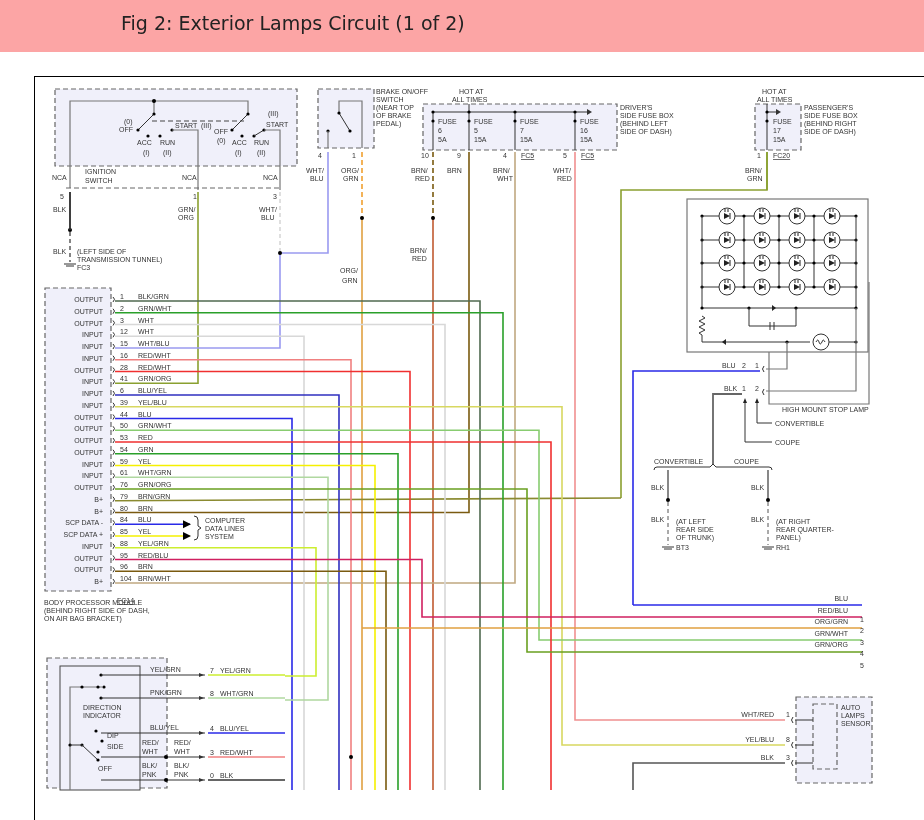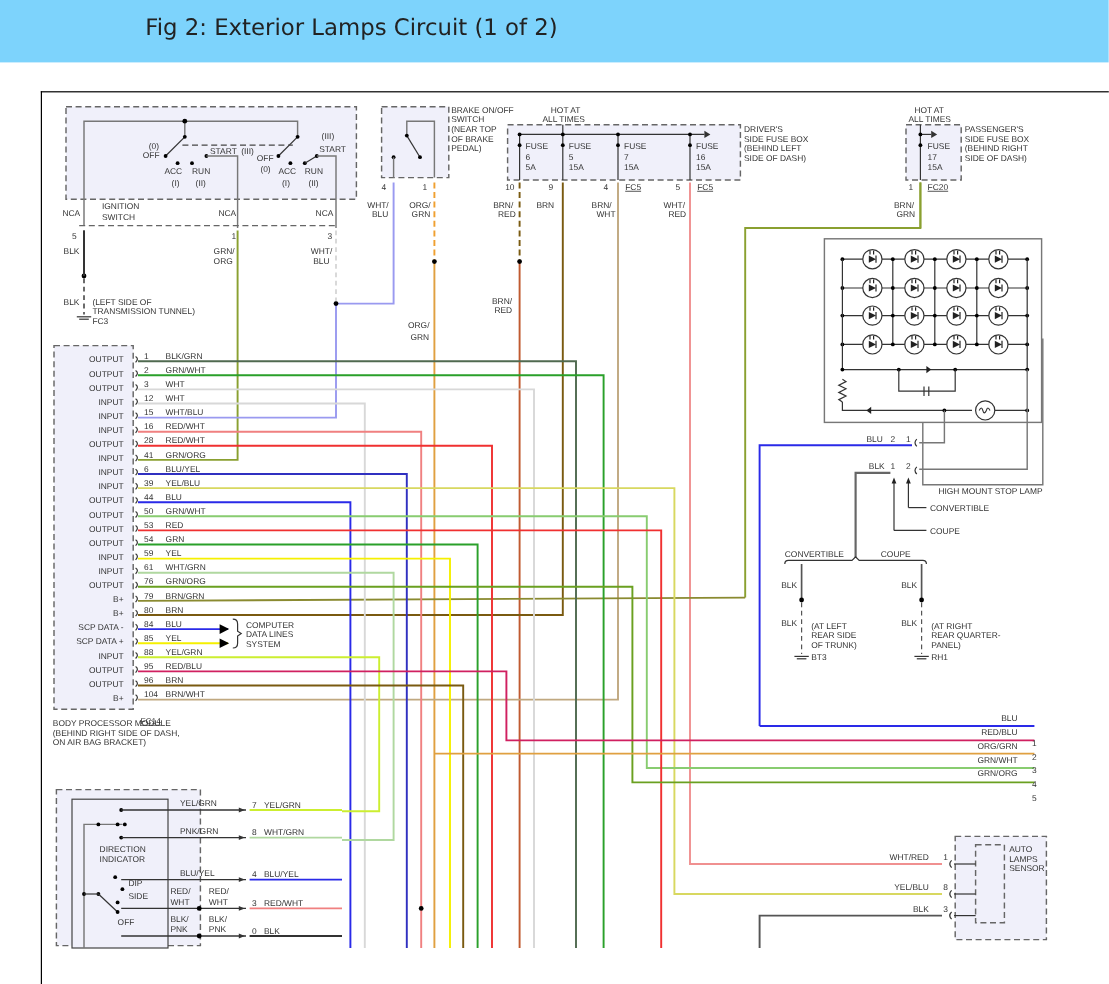--- a/index.html
+++ b/index.html
@@ -1,17 +1,17 @@
 <!DOCTYPE html>
 <html><head>
 <meta charset="utf-8">
 <style>
   html,body{margin:0;padding:0;background:#fff;}
   body{width:924px;height:820px;overflow:hidden;position:relative;font-family:"Liberation Sans",sans-serif;}
-  .header{position:absolute;left:0;top:0;width:924px;height:52px;background:#7dd3fc;}
+  .header{position:absolute;left:0;top:0;width:924px;height:52px;background:#fca5a5;}
   .header .title{position:absolute;left:121px;top:12px;font-size:19px;color:#222;font-family:"DejaVu Sans",sans-serif;}
   .frame{position:absolute;left:34px;top:76px;width:890px;height:744px;border-left:1px solid #000;border-top:1px solid #000;}
   svg{position:absolute;left:0;top:0;}
   svg text{font-family:"Liberation Sans",sans-serif;font-size:7px;fill:#333;}
   .box{fill:#f0f0fa;stroke:#666;stroke-width:1.2;stroke-dasharray:5 3;}
   .blk{stroke:#333;stroke-width:1;fill:none;}
   .gry{stroke:#777;stroke-width:1.2;fill:none;}
   .dot{fill:#000;}
   .w{fill:none;stroke-width:1.6;}
 </style>

